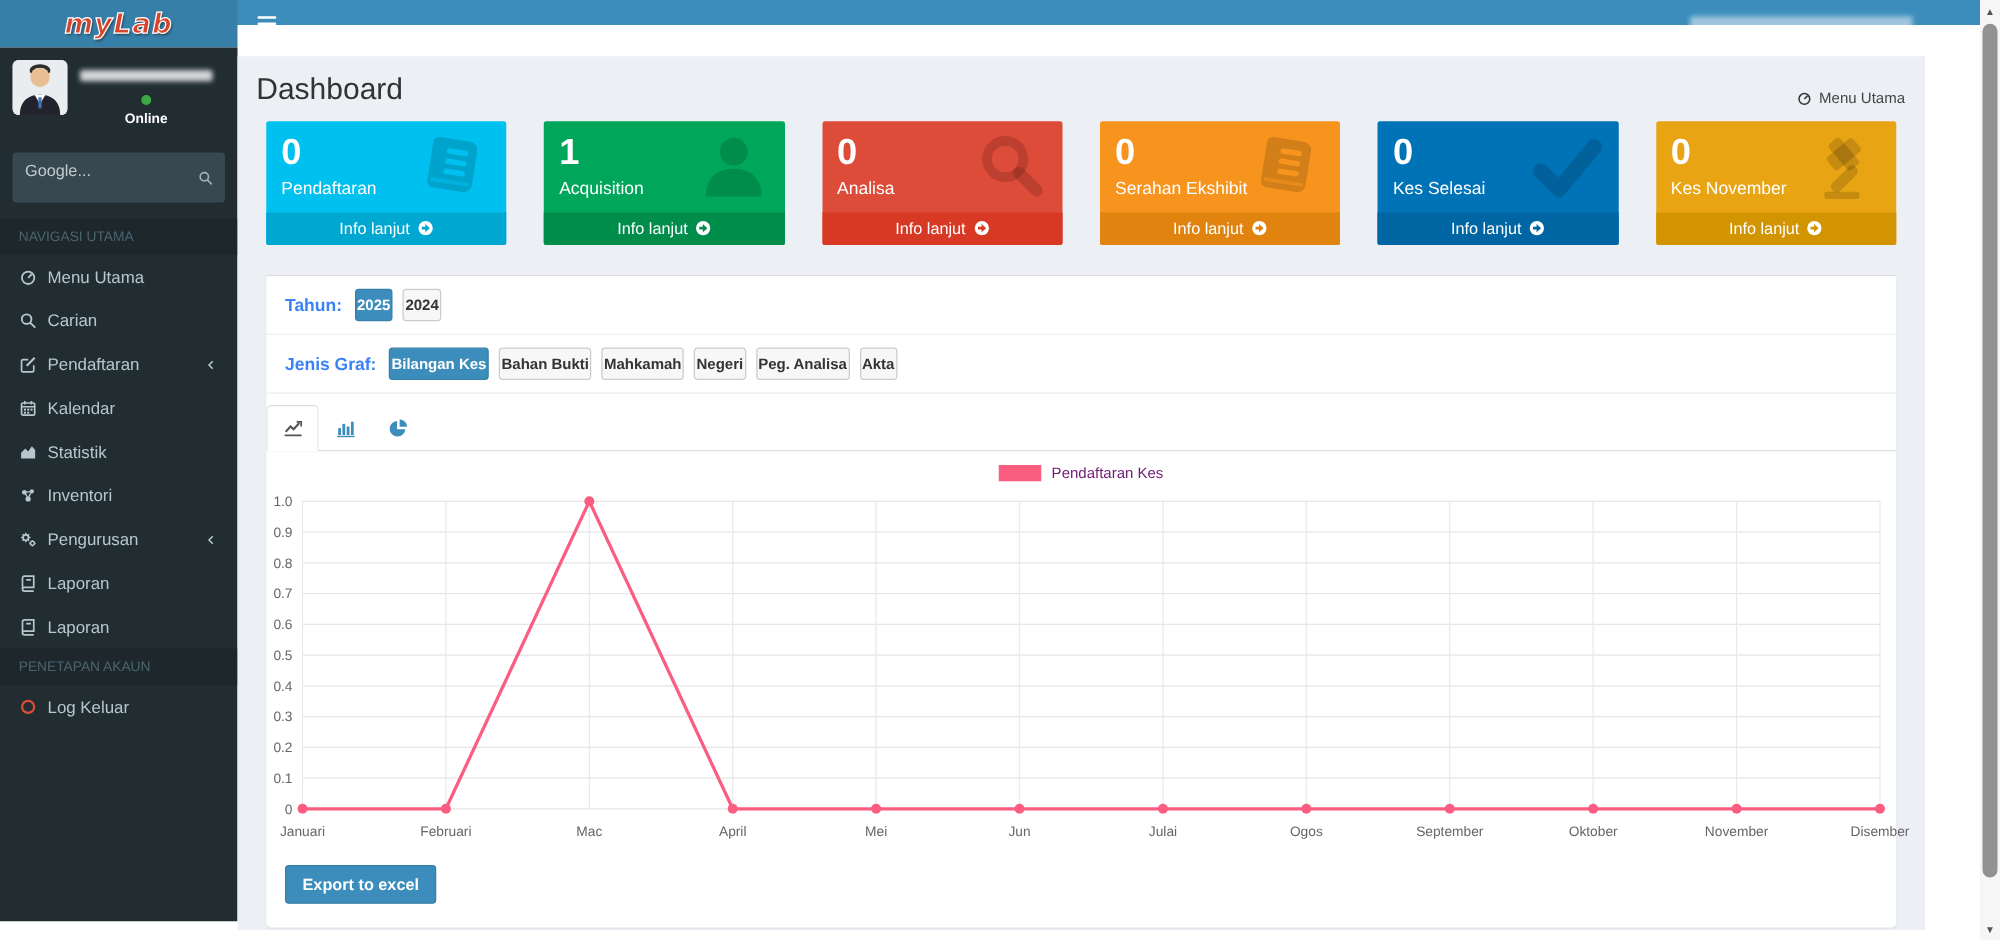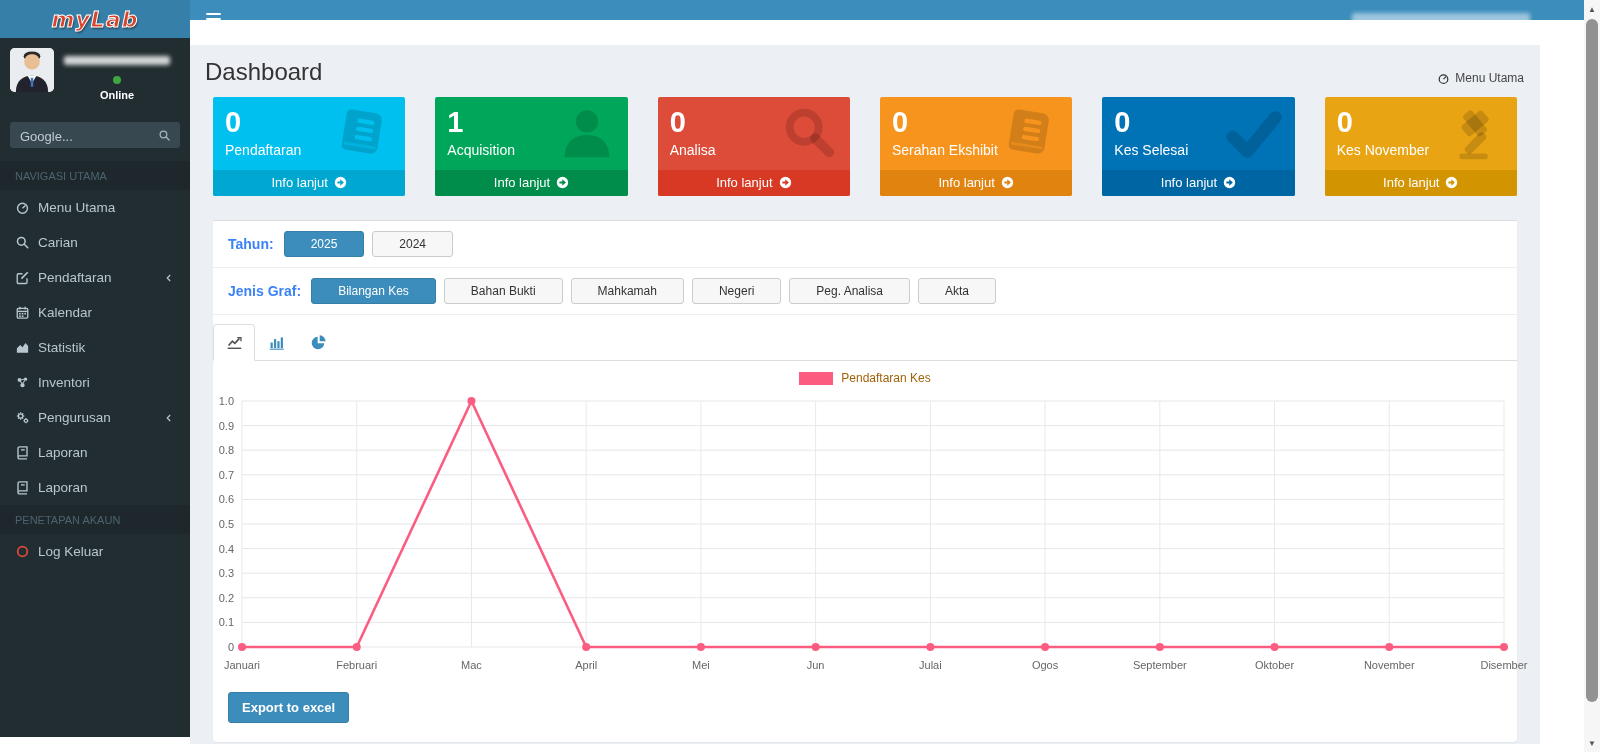--- a/index.html
+++ b/index.html
@@ -27,21 +27,21 @@
   .user-panel { display:flex; padding:10px; }
   .avatar { width:44px; height:44px; border-radius:5px; overflow:hidden; background:#e9edf0; flex:none; }
   .user-info { margin-left:10px; padding-top:3px; }
   .redacted-name { width:106px; height:9px; background:rgba(255,255,255,.8);
     filter:blur(2px); border-radius:2px; margin-top:5px; }
   .status { margin-top:11px; display:flex; align-items:center; gap:5px;
     font-size:11px; font-weight:bold; color:#fff;flex-direction:column; }
   .dot { width:8px; height:8px; border-radius:50%; background:#3da843; }
   .sidebar-search { margin:11px 10px 13px; display:flex; background:#374850; border-radius:3px; }
   .sidebar-search input { flex:1; min-width:0; background:transparent; border:none; outline:none;
-    padding:7px 0 4px 10px; color:#fff; font-size:13px; font-family:inherit; }
+    padding:7px 0 18px 10px; color:#fff; font-size:13px; font-family:inherit; }
   .sidebar-search input::placeholder { color:#c3cbd1; }
   .search-btn { width:32px; background:transparent; border:none; color:#a7b2b8; cursor:pointer;
     display:flex; align-items:center; justify-content:center; }
   .nav-header { padding:9px 15px 8px; font-size:11px; color:#4b646f; background:#1e282c; }
   .nav-list { list-style:none; }
   .nav-item { display:flex; align-items:center; padding:10px 15px; color:#b8c7ce;
     font-size:13.5px; cursor:pointer; }
   .nicon { width:23px; display:flex; align-items:center; }
   .nicon svg { width:15px; height:15px; }
   .chev { margin-left:auto; display:flex; }
@@ -69,33 +69,33 @@
   .sb-footer { display:flex; align-items:center; justify-content:center; gap:6px;
     background:var(--footer,rgba(0,0,0,.1)); color:#fff; font-size:13px;
     padding:5px 0 6px; text-decoration:none; cursor:pointer; border-radius:0 0 2px 2px; position:relative; z-index:1; }
   .sb-footer svg { width:13px; height:13px; }
 
   
   .panel { margin:24px 23px 0; background:#fff; border-top:1px solid #dcdcdc;
     border-radius:0 0 4px 4px; box-shadow:0 1px 2px rgba(0,0,0,.05); }
   .frow { display:flex; align-items:center; gap:8px; padding:10px 15px; border-bottom:1px solid #eee; }
   .frow label { font-size:14px; font-weight:bold; color:#3b82f6; margin-right:2px; }
-  .btn { font-family:inherit; font-size:12px; font-weight:400; color:#333;
-    background:#f7f7f7; border:1px solid #ccc; border-radius:3px; padding:5px 26px; cursor:pointer; }
+  .btn { font-family:inherit; font-size:12px; font-weight:700; color:#333;
+    background:#f7f7f7; border:1px solid #ccc; border-radius:3px; padding:5px 1px; cursor:pointer; }
   .btn.active { background:var(--accent,#3c8dbc); border-color:var(--accent-dark,#367fa9); color:#fff; }
   .tabs { display:flex; margin-top:9px; border-bottom:1px solid #ddd; padding-left:0; }
   .tab { width:42px; height:37px; display:flex; align-items:center; justify-content:center;
     border:1px solid transparent; margin-bottom:-1px; border-radius:4px 4px 0 0;
     color:var(--accent,#3c8dbc); cursor:pointer; background:transparent; }
   .tab.active { background:#fff; border-color:#ddd #ddd transparent #ddd; color:#555; }
   .tab svg { width:17px; height:17px; }
 
   .chart-area { padding:7px 1px 0; }
   .legend { display:flex; align-items:center; justify-content:center; gap:8px;
-    font-size:12px; color:#a16207; padding:3px 0 4px; }
+    font-size:12px; color:#701a75; padding:3px 0 4px; }
   .swatch { width:34px; height:13px; background:#fb5d81; }
   #chart-svg { display:block; overflow:visible; font-family:inherit; }
   #chart-svg text { font-family:"Liberation Sans","DejaVu Sans",sans-serif; }
 
   .export-row { padding:13px 15px 19px; }
   .export-btn { font-family:inherit; font-size:13px; font-weight:600; color:#fff;
     background:var(--accent,#3c8dbc); border:1px solid var(--accent-dark,#367fa9);
     border-radius:3px; padding:7px 13px; cursor:pointer; }
 
   

